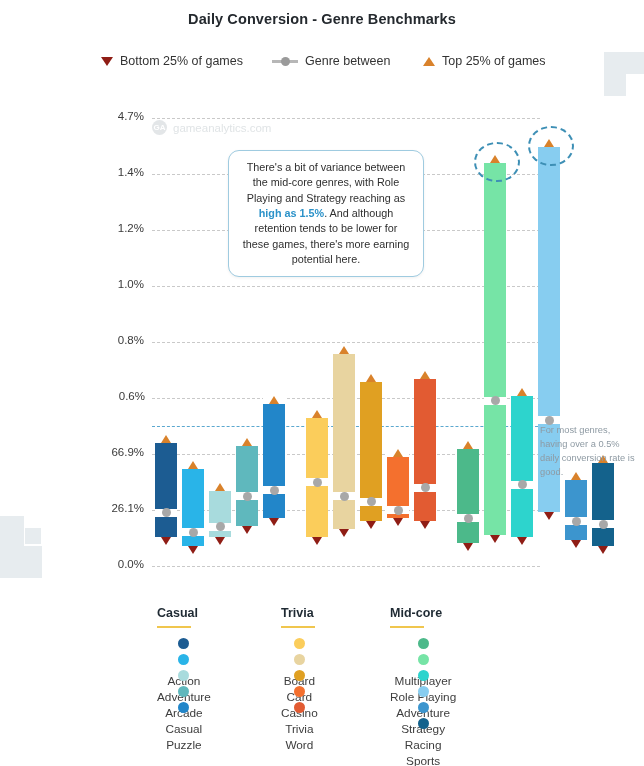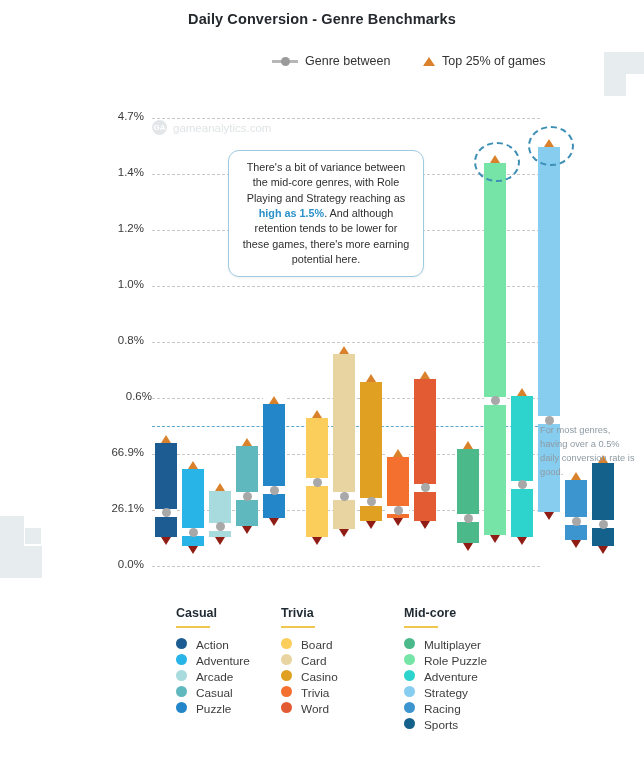--- a/index.html
+++ b/index.html
@@ -55,59 +55,63 @@
 
   .note{position:absolute;left:540px;top:424px;width:98px;font-size:9.3px;line-height:1.5;color:#8e9aa3;z-index:9;}
 
   .wm{position:absolute;left:152px;top:120px;display:flex;align-items:center;gap:6px;z-index:3;}
   .wm-logo{width:15px;height:15px;border-radius:50%;background:#e3e6e8;color:#fff;font-size:8px;font-weight:bold;
            display:flex;align-items:center;justify-content:center;}
   .wm-txt{font-size:11.5px;color:#e0e4e6;}
 
   .legends{position:absolute;left:0;top:606px;width:644px;height:150px;z-index:4;}
   .lcol{position:absolute;top:0;}
-  #lc0{left:157px;margin-left:19px;} #lc1{left:281px;} #lc2{left:404px;}
+  #lc0{left:157px;} #lc1{left:281px;} #lc2{left:390px;}
   .lhead{font-size:12.5px;font-weight:bold;color:#1f2a33;margin-bottom:6px;}
   .lrule{width:34px;height:2px;background:#f0c64e;margin-bottom:10px;}
-  .lrow{display:flex;align-items:flex-start;gap:9px;height:16px;margin-bottom:0px;}
+  .lrow{display:flex;align-items:center;gap:25px;height:16px;margin-bottom:0px;flex-direction:column;}
   .ldot{width:11px;height:11px;border-radius:50%;flex:none;}
   .ltxt{font-size:11.8px;color:#3d3d3d;}
 </style>
 </head>
 <body>
 
 <div class="deco" id="d1"></div>
 <div class="deco" id="d2"></div>
 <div class="deco" id="d3"></div>
 <div class="deco" id="d4"></div>
 <div class="deco" id="d5"></div>
 <div class="deco" id="d7"></div>
 
 <div class="title">Daily Conversion - Genre Benchmarks</div>
 
 <div class="legend-top">
+  <div class="lg" id="lg0">
+    <span class="tri-dn"></span>
+    <span>Bottom 25% of games</span>
+  </div>
   <div class="lg" id="lg1">
     <span class="med-ic"></span>
     <span>Genre between</span>
   </div>
   <div class="lg" id="lg2">
     <span class="tri-up"></span>
     <span>Top 25% of games</span>
   </div>
 </div>
 
 <div class="plot" id="plot">
     <div class="grid" style="top: 566px;"></div>
     <div class="ylab" style="top: 558px; left: 100px;">0.0%</div>
     <div class="grid" style="top: 510px;"></div>
     <div class="ylab" style="top: 502px; left: 100px;">26.1%</div>
     <div class="grid" style="top: 454px;"></div>
     <div class="ylab" style="top: 446px; left: 100px;">66.9%</div>
     <div class="grid" style="top: 398px;"></div>
-    <div class="ylab" style="top: 390px; left: 108px;">0.6%</div>
+    <div class="ylab" style="top: 390px; left: 101px;">0.6%</div>
     <div class="grid" style="top: 342px;"></div>
     <div class="ylab" style="top: 334px; left: 100px;">0.8%</div>
     <div class="grid" style="top: 286px;"></div>
     <div class="ylab" style="top: 278px; left: 100px;">1.0%</div>
     <div class="grid" style="top: 230px;"></div>
     <div class="ylab" style="top: 222px; left: 100px;">1.2%</div>
     <div class="grid" style="top: 174px;"></div>
     <div class="ylab" style="top: 166px; left: 100px;">1.4%</div>
     <div class="grid" style="top: 118px;"></div>
     <div class="ylab" style="top: 110px; left: 100px;">4.7%</div>
@@ -290,21 +294,21 @@
     </div>
     <div class="lcol" id="lc2">
       <div class="lhead">Mid-core</div>
       <div class="lrule" style="background: rgb(240, 198, 78);"></div>
       <div class="lrow">
         <span class="ldot" style="background: rgb(76, 185, 138);"></span>
         <span class="ltxt">Multiplayer</span>
       </div>
       <div class="lrow">
         <span class="ldot" style="background: rgb(118, 228, 166);"></span>
-        <span class="ltxt">Role Puzzle</span>
+        <span class="ltxt">Role Playing</span>
       </div>
       <div class="lrow">
         <span class="ldot" style="background: rgb(45, 212, 205);"></span>
         <span class="ltxt">Adventure</span>
       </div>
       <div class="lrow">
         <span class="ldot" style="background: rgb(135, 205, 240);"></span>
         <span class="ltxt">Strategy</span>
       </div>
       <div class="lrow">

